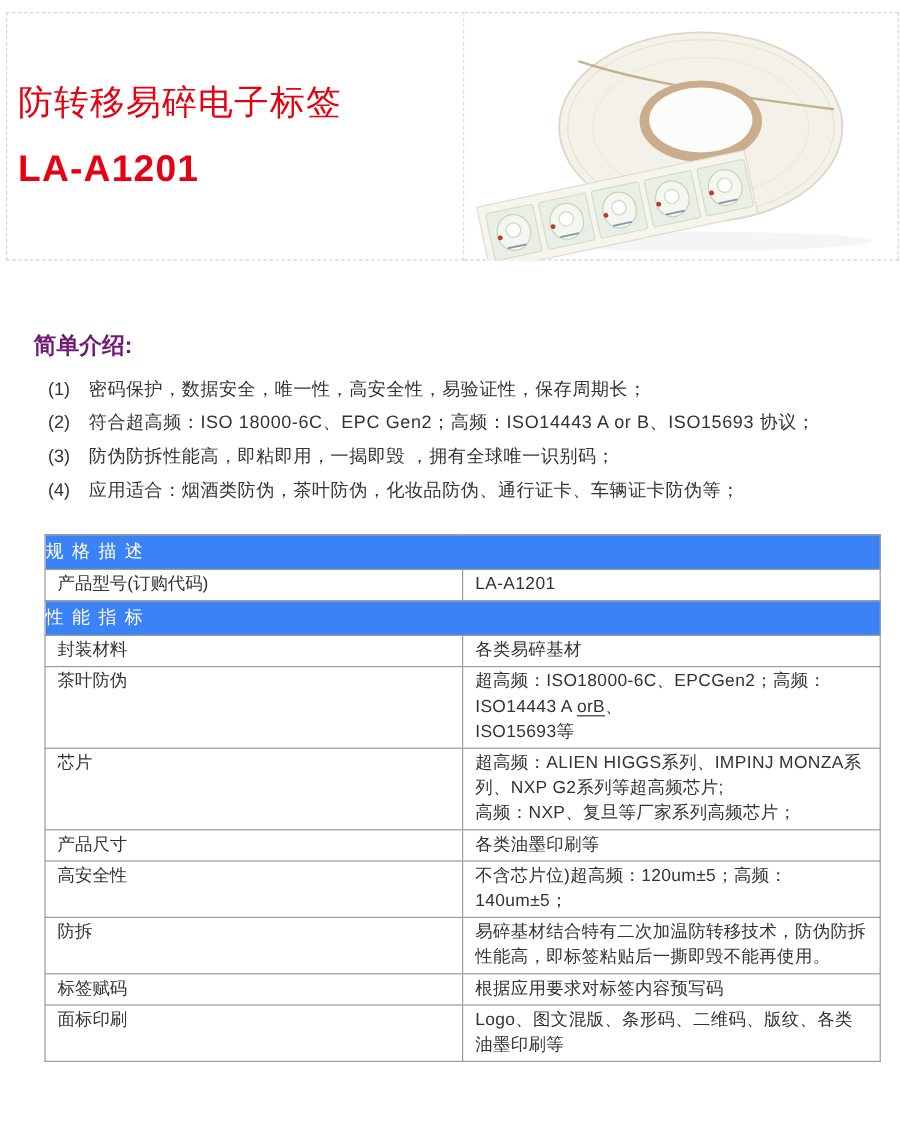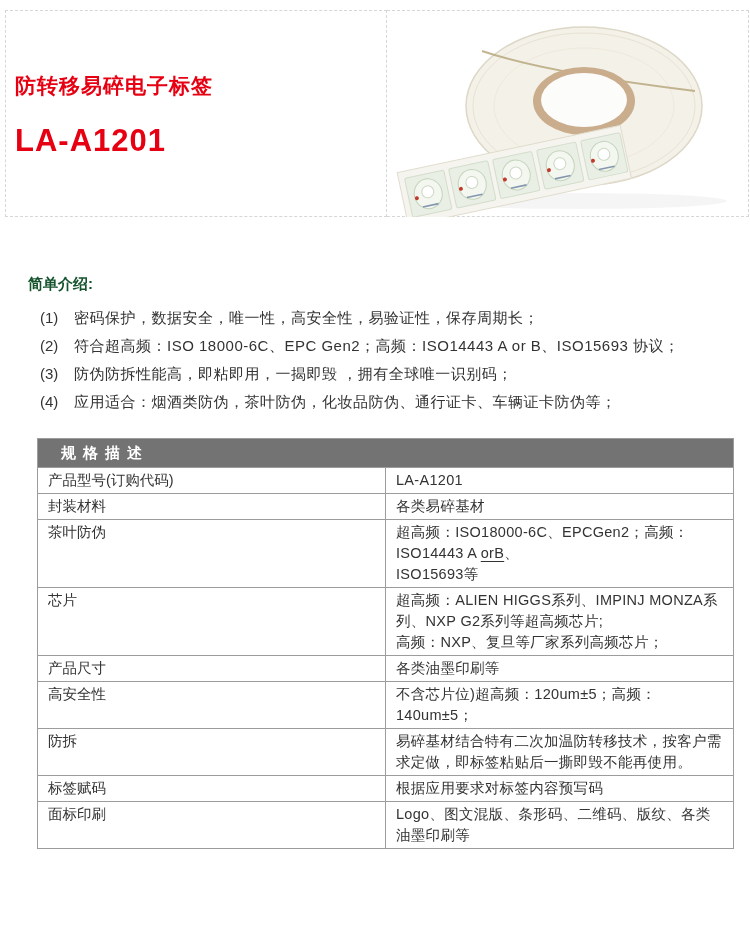--- a/index.html
+++ b/index.html
@@ -7,45 +7,45 @@
   body {
     width:750px; height:941px; overflow:hidden; background:#ffffff;
     font-family:"Liberation Sans","DejaVu Sans",sans-serif; color:#333;
   }
   
   .hero { margin:10px 0 0 5px; width:744px; height:207px; display:flex; }
   .hero-left {
     width:382px; height:100%; border:1px dashed #d6d6d6;
     padding:58px 6px 0 9px;
   }
-  .hero-title { color:#e60012; font-size:21px; font-weight:bold; margin:0; letter-spacing:1px; line-height:34px; }
+  .hero-title { color:#e60012; font-size:29px; font-weight:normal; margin:0; letter-spacing:1px; line-height:34px; }
   .hero-model { color:#e60012; font-size:31px; font-weight:bold; margin:21px 0 0 0; letter-spacing:1px; line-height:34px; }
   .hero-right {
     flex:1; height:100%; border:1px dashed #d6d6d6; border-left:none;
     position:relative; background:#fff;
   }
   .hero-right svg { position:absolute; inset:0; }
   
   .intro { margin:58px 0 0 28px; }
-  .section-heading { font-size:15px; font-weight:bold; color:#14532d; margin:0 0 10px 0; }
+  .section-heading { font-size:19px; font-weight:bold; color:#701a75; margin:0 0 10px 0; }
   .intro-item { display:flex; margin-left:12px; font-size:15px; line-height:28px; color:#333; }
   .intro-item .num { flex:0 0 34px; }
   .intro-item .txt { flex:1; letter-spacing:0.5px; }
   
   .params { margin:22px 0 0 28px; }
   table.spec { border-collapse:collapse; margin-left:9px; width:697px; table-layout:fixed; }
   table.spec td {
     border:1px solid #9c9c9c; font-size:14.5px; line-height:21px;
     padding:2px 10px; vertical-align:top; color:#333;
   }
   td.lbl { width:162px; }
   td.val { white-space:pre-line; padding-left:12px; letter-spacing:0.3px; }
   tr.sect td {
-    background:#737373; color:#ffffff; font-weight:bold; font-size:15px;
-    letter-spacing:7px; padding:3px 23px; line-height:22px;
+    background:#3b82f6; color:#ffffff; font-weight:normal; font-size:15px;
+    letter-spacing:7px; padding:3px 0; line-height:22px;
   }
   .wavy {
     text-decoration-line:underline; text-decoration-style:wavy;
     text-decoration-color:#d84a4a; text-decoration-thickness:1px; text-underline-offset:3px;text-decoration:underline;
   }
 </style>
 </head>
 <body>
 
 <div class="hero">
@@ -139,20 +139,23 @@
 <div class="params">
   <table class="spec">
     <tbody>
         <tr class="sect">
       <td colspan="2">规格描述</td>
     </tr>
     <tr>
       <td class="lbl">产品型号(订购代码)</td>
       <td class="val">LA-A1201</td>
     </tr>
+    <tr class="sect">
+      <td colspan="2">性能指标</td>
+    </tr>
     <tr>
       <td class="lbl">封装材料</td>
       <td class="val">各类易碎基材</td>
     </tr>
     <tr>
       <td class="lbl">茶叶防伪</td>
       <td class="val"><span>超高频：ISO18000-6C、EPCGen2；高频：ISO14443 A </span><span class="wavy">orB</span><span>、
 ISO15693等</span></td>
     </tr>
     <tr>
@@ -163,21 +166,21 @@
     <tr>
       <td class="lbl">产品尺寸</td>
       <td class="val">各类油墨印刷等</td>
     </tr>
     <tr>
       <td class="lbl">高安全性</td>
       <td class="val">不含芯片位)超高频：120um±5；高频：140um±5；</td>
     </tr>
     <tr>
       <td class="lbl">防拆</td>
-      <td class="val">易碎基材结合特有二次加温防转移技术，按客户需求定做，即标签粘贴后一撕即毁不能再使用。</td>
+      <td class="val">易碎基材结合特有二次加温防转移技术，防伪防拆性能高，即标签粘贴后一撕即毁不能再使用。</td>
     </tr>
     <tr>
       <td class="lbl">标签赋码</td>
       <td class="val">根据应用要求对标签内容预写码</td>
     </tr>
     <tr>
       <td class="lbl">面标印刷</td>
       <td class="val">Logo、图文混版、条形码、二维码、版纹、各类油墨印刷等</td>
     </tr>
 

